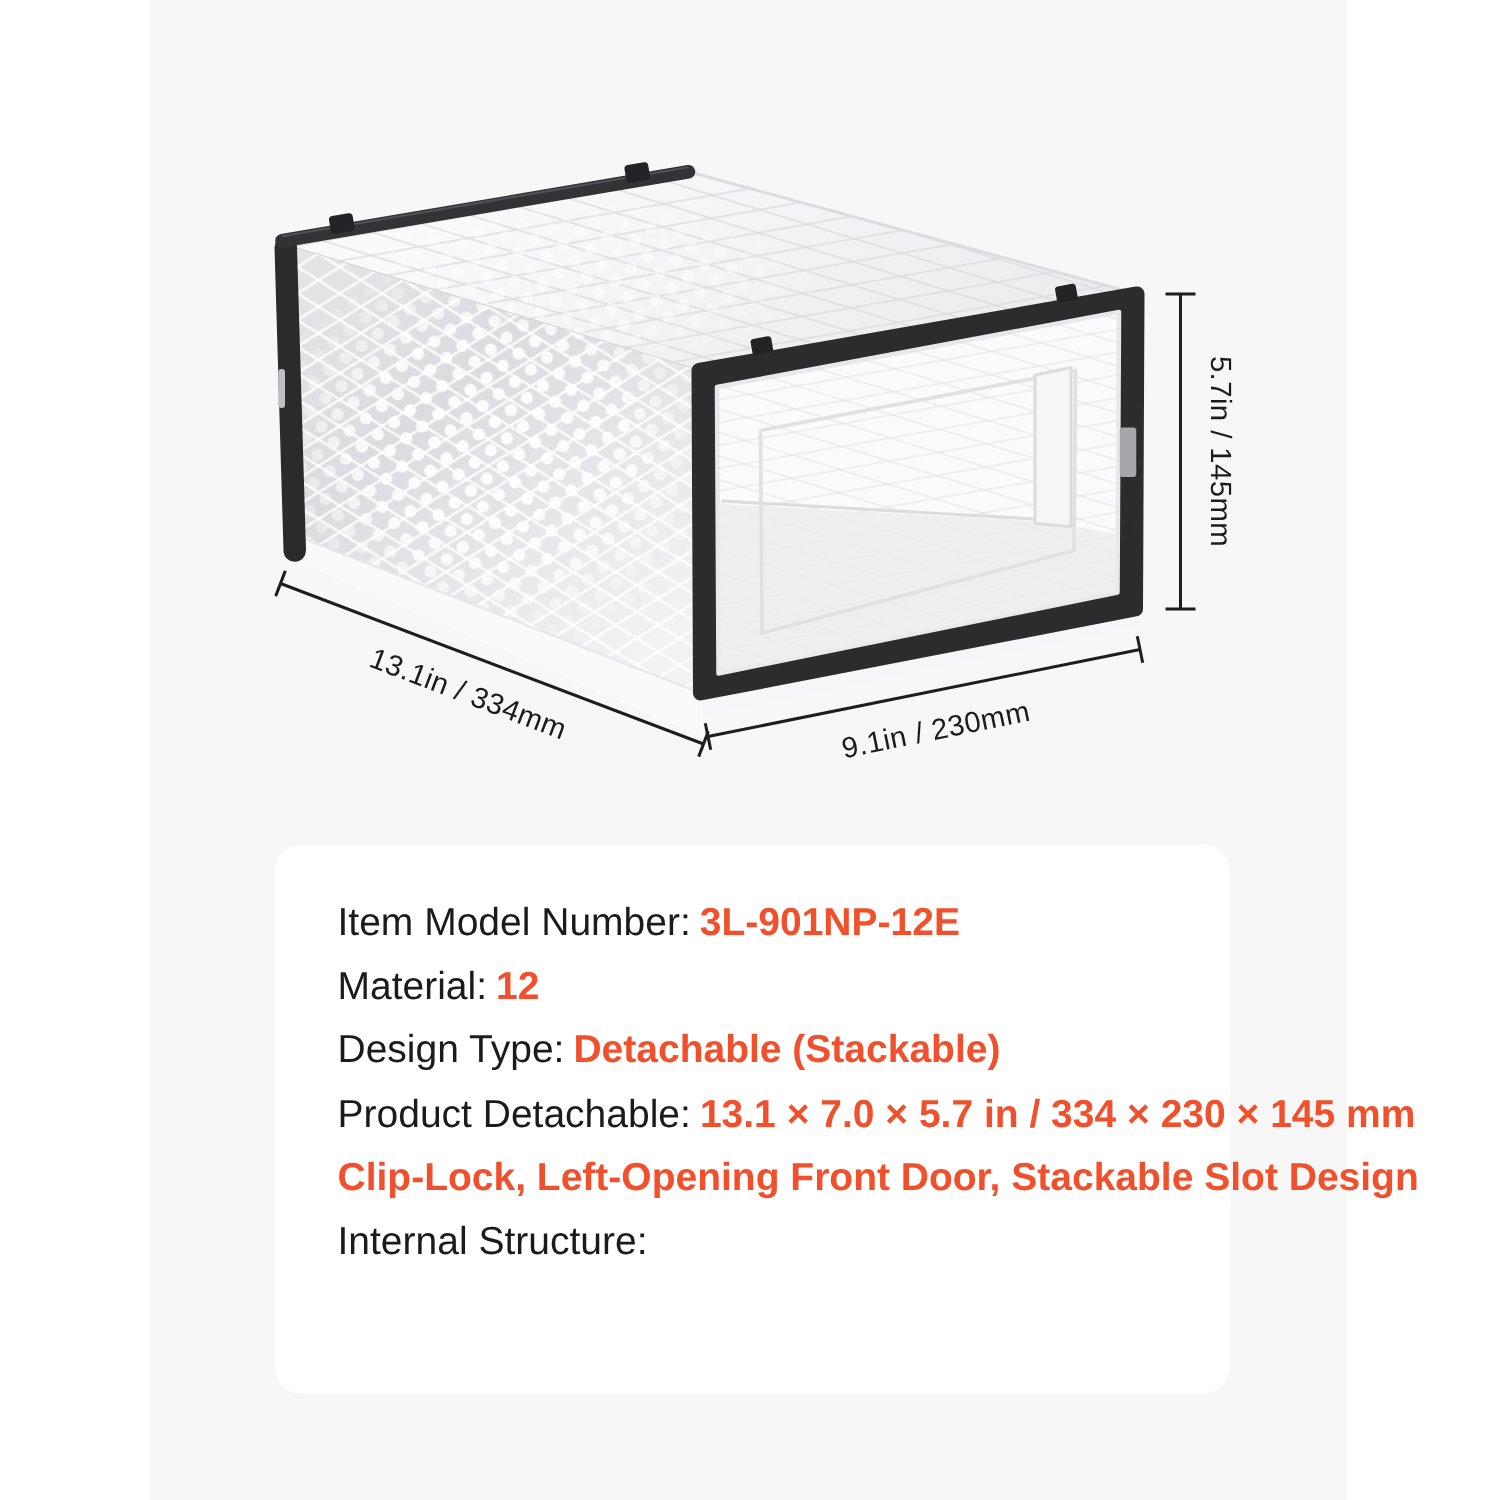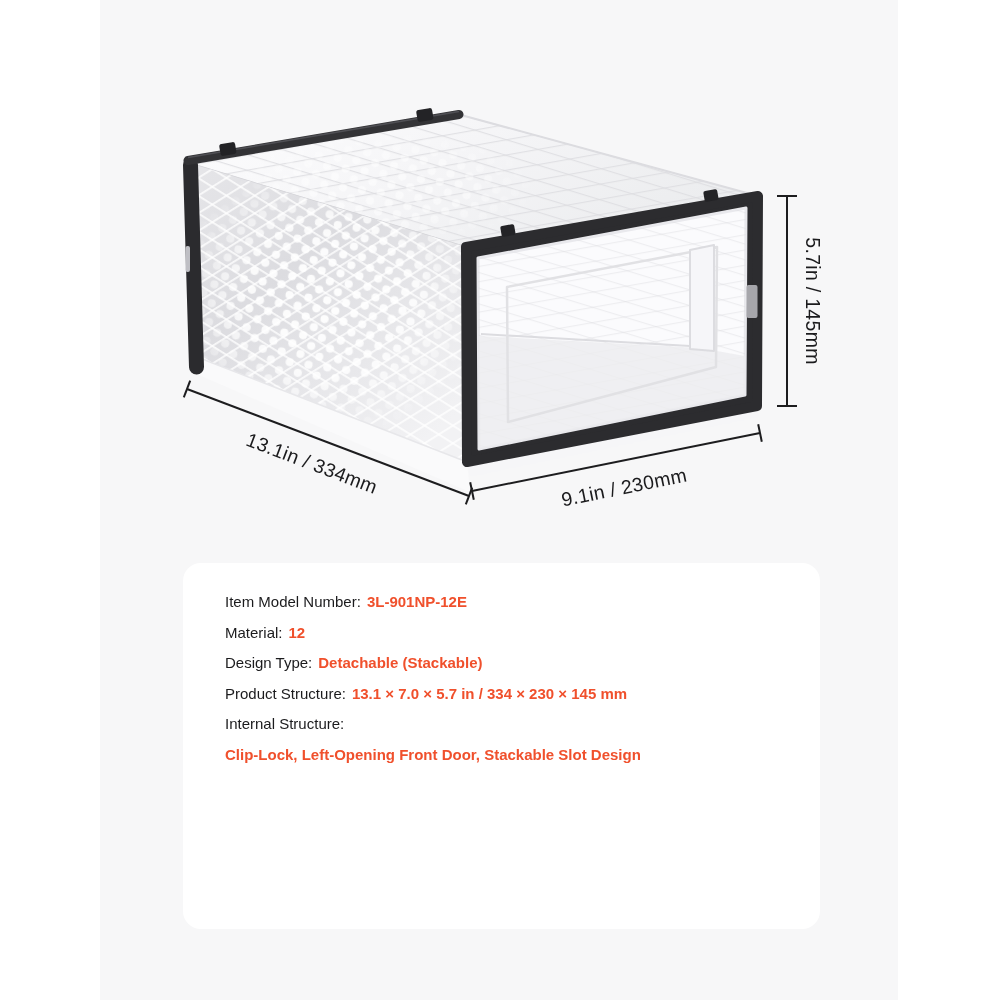--- a/index.html
+++ b/index.html
@@ -3,21 +3,21 @@
 <meta charset="utf-8">
 <style>
   * { margin:0; padding:0; box-sizing:border-box; }
   html,body { width:1000px; height:1000px; background:#ffffff; font-family:"Liberation Sans", sans-serif; }
   .page { position:relative; width:1000px; height:1000px; background:#ffffff; overflow:hidden; }
   .card { position:absolute; left:100px; top:0; width:798px; height:1000px; background:var(--card-bg,#f7f7f8); }
   .illustration { position:absolute; left:0; top:0; width:1000px; height:560px; }
   .dim-label { font-size:19.5px; font-weight:500; fill:var(--text,#1c1c1e); letter-spacing:.3px; }
   .spec-panel { position:absolute; left:183px; top:563px; width:637px; height:366px;
                 background:#ffffff; border-radius:18px; padding:24px 28px 0 42px; }
-  .spec-row { height:30.6px; line-height:30.6px; font-size:15px; color:var(--text,#1b1b1d); white-space:nowrap; }
+  .spec-row { height:30.6px; line-height:30.6px; font-size:26px; color:var(--text,#1b1b1d); white-space:nowrap;margin-top:12px; }
   .spec-label { color:var(--text,#1b1b1d); margin-right:6px; }
   .spec-label:empty { margin-right:0; }
   .spec-value { color:var(--accent,#f0502c); font-weight:700; }
 </style>
 </head>
 <body>
 
 <div class="page">
   <div class="card"></div>
 
@@ -147,17 +147,17 @@
       <text class="dim-label" transform="translate(813,301) rotate(90)" text-anchor="middle" dominant-baseline="central">5.7in / 145mm</text>
       <text class="dim-label" transform="translate(312,463) rotate(20.8)" text-anchor="middle" dominant-baseline="central">13.1in / 334mm</text>
       <text class="dim-label" transform="translate(624,487) rotate(-11.5)" text-anchor="middle" dominant-baseline="central">9.1in / 230mm</text>
     </g>
   </svg>
 
   <div class="spec-panel">
     <div class="spec-row"><span class="spec-label">Item Model Number:</span><span class="spec-value">3L-901NP-12E</span></div>
     <div class="spec-row"><span class="spec-label">Material:</span><span class="spec-value">12</span></div>
     <div class="spec-row"><span class="spec-label">Design Type:</span><span class="spec-value">Detachable (Stackable)</span></div>
-    <div class="spec-row"><span class="spec-label">Product Structure:</span><span class="spec-value">13.1 × 7.0 × 5.7 in / 334 × 230 × 145 mm</span></div>
+    <div class="spec-row"><span class="spec-label">Product Detachable:</span><span class="spec-value">13.1 × 7.0 × 5.7 in / 334 × 230 × 145 mm</span></div>
+    <div class="spec-row"><span class="spec-label"></span><span class="spec-value">Clip-Lock, Left-Opening Front Door, Stackable Slot Design</span></div>
     <div class="spec-row"><span class="spec-label">Internal Structure:</span><span class="spec-value"></span></div>
-    <div class="spec-row"><span class="spec-label"></span><span class="spec-value">Clip-Lock, Left-Opening Front Door, Stackable Slot Design</span></div>
   </div>
 </div>
 
 </body></html>

